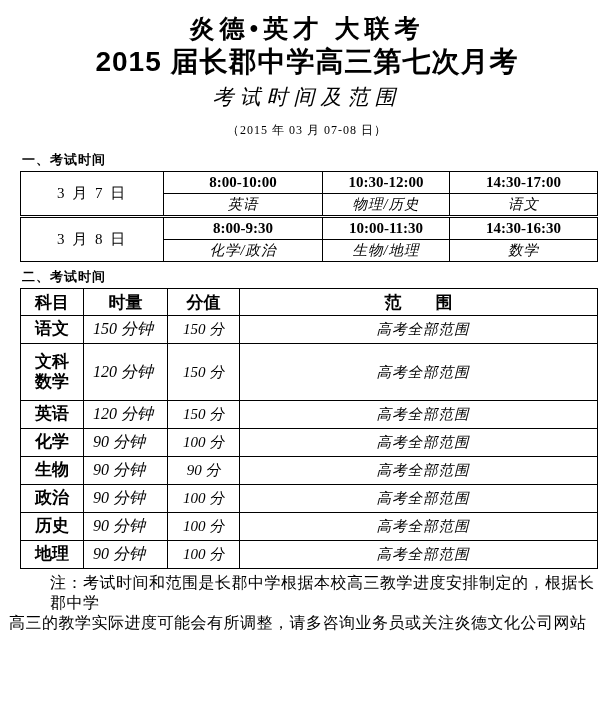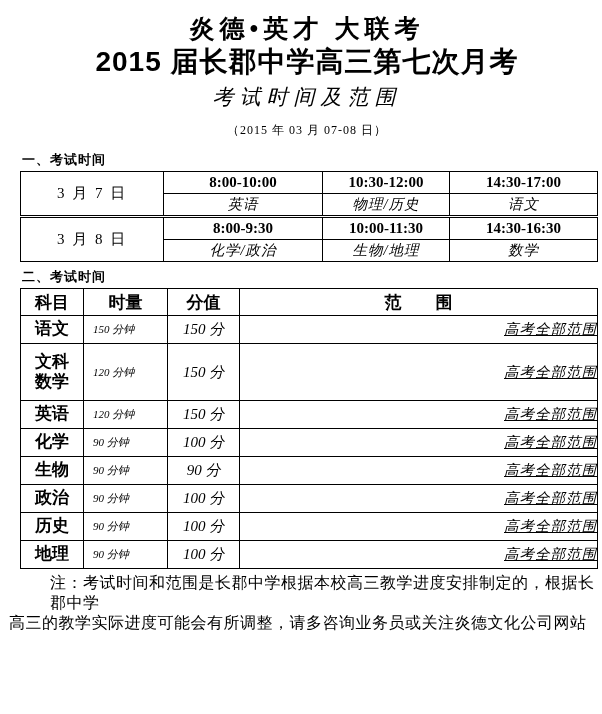--- a/index.html
+++ b/index.html
@@ -115,38 +115,37 @@
     font-family: "Liberation Sans", sans-serif;
     font-weight: 600;
     font-size: 17px;
     text-align: center;
     white-space: pre-line;
     line-height: 1.2;
   }
   .t2 .duration-cell {
     font-family: "Liberation Serif", serif;
     font-style: italic;
-    font-size: 11px;
+    font-size: 16px;
     text-align: left;
     padding-left: 9px;
   }
   .t2 .score-cell {
     font-family: "Liberation Serif", serif;
     font-style: italic;
     font-size: 15px;
     text-align: center;
   }
   .t2 .range-cell {
     font-family: "Liberation Serif", serif;
     font-style: italic;
     font-size: 14.5px;
-    text-align: right;
+    text-align: center;
     padding-left: 9px;
     letter-spacing: 1px;
-    text-decoration: underline;
   }
   
   .note {
     margin: 4px 2px 0 3px;
     font-family: "Liberation Sans", sans-serif;
     font-size: 16px;
     line-height: 20px;
     letter-spacing: 0.5px;
   }
   .note-line.indent { padding-left: 41px; }

